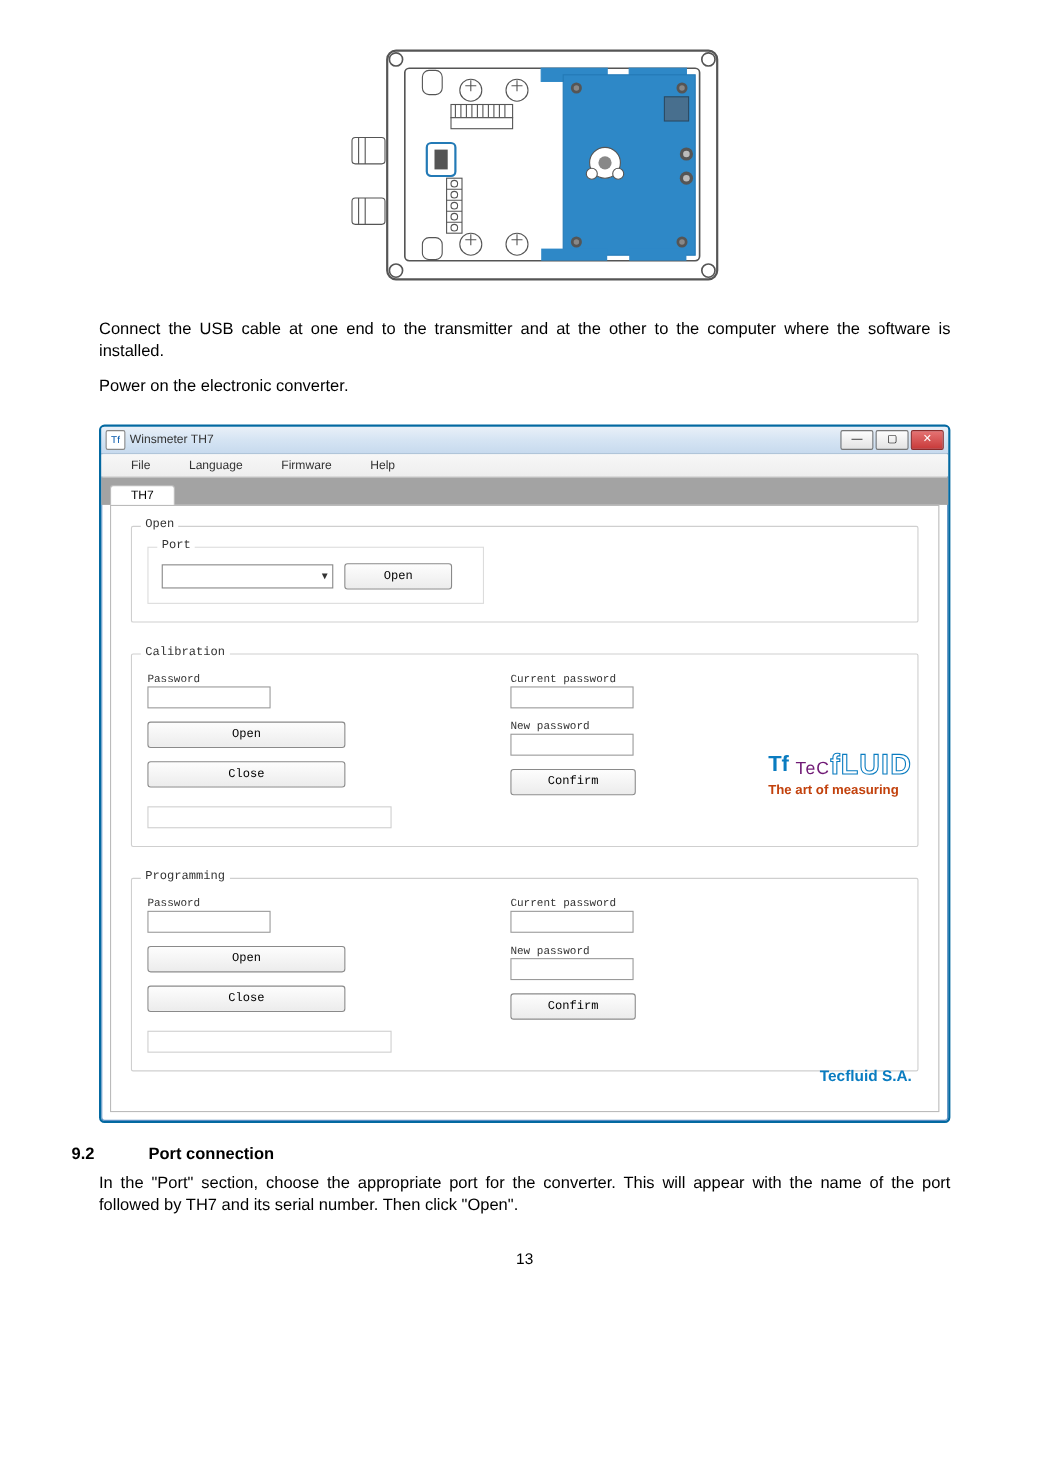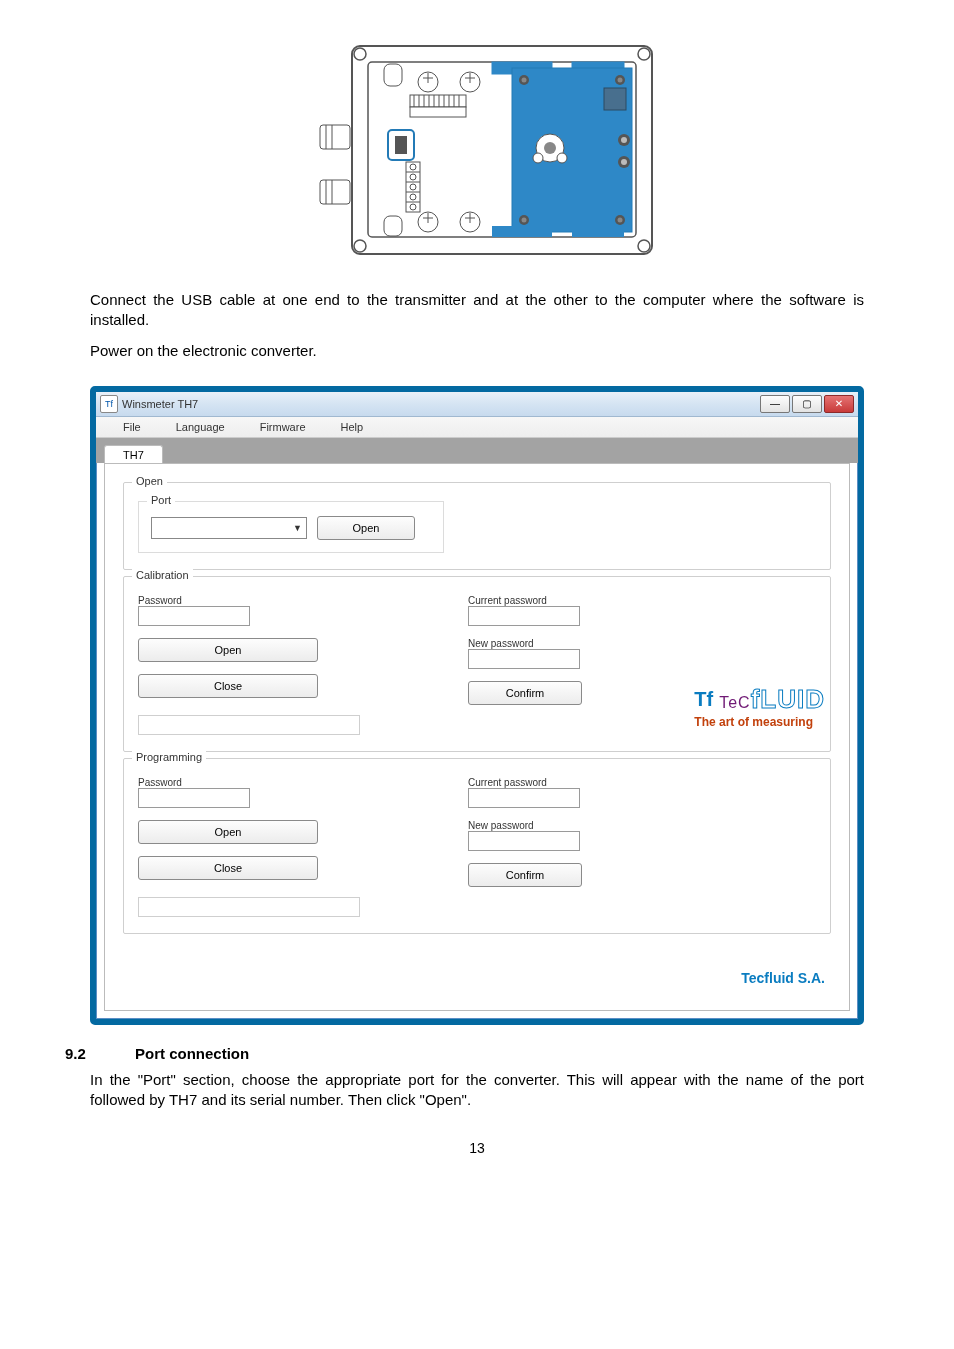--- a/index.html
+++ b/index.html
@@ -27,21 +27,21 @@
     font-size: 15px;
     line-height: 1.35;
     margin: 0 0 10px 0;
     text-align: justify;
     padding: 0 30px;
   }
   .screenshot-wrap {
     margin: 25px 30px 20px 30px;
   }
   .win7-window {
-    border: 6px solid #0369a1;
+    border: 2px solid #0369a1;
     border-radius: 5px;
     overflow: hidden;
     background: #fff;
     box-shadow: 0 0 0 1px #5b8ec4 inset;
   }
   .titlebar {
     background: linear-gradient(#e9f0f8, #d5e4f3, #c7daee);
     height: 24px;
     display: flex;
     align-items: center;
@@ -106,22 +106,23 @@
     border: 1px solid #bbb;
     padding: 18px 18px 8px 18px;
     margin: 0 8px 8px 8px;
     position: relative;
     min-height: 520px;
   }
   .groupbox {
     border: 1px solid #cfcfcf;
     border-radius: 2px;
     padding: 18px 14px 16px 14px;
-    margin-bottom: 6px;
+    margin-bottom: 28px;
     position: relative;
+    font-family: Liberation Mono, monospace;
   }
   .groupbox .legend {
     position: absolute;
     top: -8px;
     left: 8px;
     background: #fff;
     padding: 0 4px;
     font-size: 11px;
     color: #333;
   }

